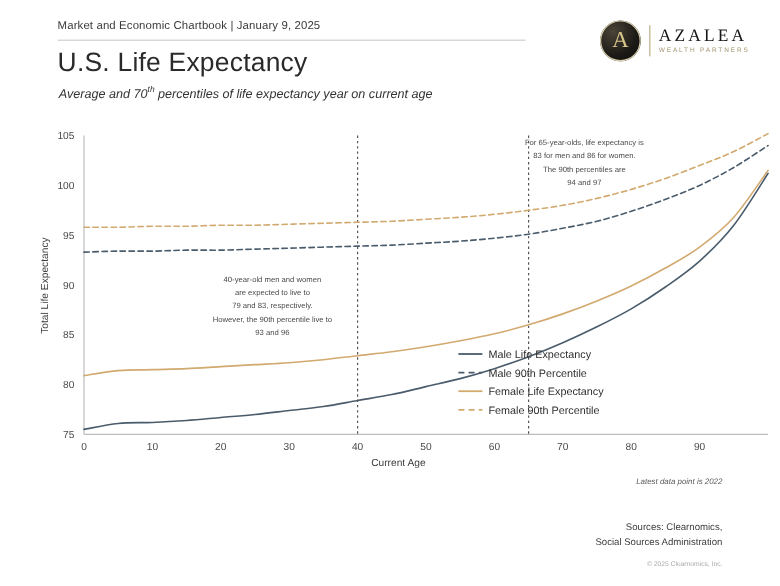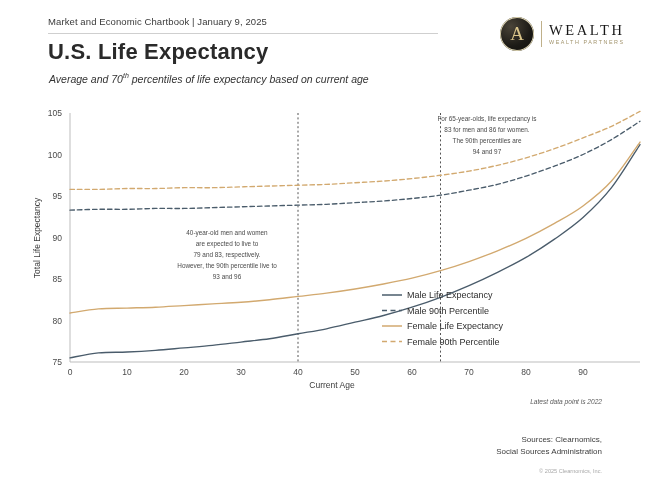--- a/index.html
+++ b/index.html
@@ -41,21 +41,21 @@
     top: 17px;
     width: 390px;
     height: 1px;
     background: #cfcfcf;
   }
   #page-title {
     position: absolute;
     left: 0px;
     top: 23px;
     font-size: 22px;
-    font-weight: 700;
+    font-weight: 400;
     color: #2a2a2a;
     letter-spacing: 0.2px;
     white-space: nowrap;
   }
   #subtitle {
     position: absolute;
     left: 1px;
     top: 56px;
     font-size: 10.5px;
     font-style: italic;
@@ -180,30 +180,30 @@
 </style>
 </head>
 <body>
 
 <div id="page">
 
   <div id="header">
     <div id="breadcrumb">Market and Economic Chartbook | January 9, 2025</div>
     <div id="header-rule"></div>
     <div id="page-title">U.S. Life Expectancy</div>
-    <div id="subtitle"><span>Average and 70</span><sup>th</sup><span> percentiles of life expectancy based on current age</span></div>
+    <div id="subtitle"><span>Average and 70</span><sup>th</sup><span> percentiles of life expectancy year on current age</span></div>
   </div>
 
   <div id="logo">
     <div id="logo-mark">
       <div class="glyph">A</div>
     </div>
     <div id="logo-divider"></div>
     <div id="logo-text">
-      <div id="logo-name">WEALTH</div>
+      <div id="logo-name">AZALEA</div>
       <div id="logo-tag">WEALTH PARTNERS</div>
     </div>
   </div>
 
   <div id="chart-area">
     <svg id="chart-svg" width="650" height="300" viewBox="0 0 650 300">
 
       <line id="y-axis-line" x1="70" y1="18" x2="70" y2="267" stroke="#bdbdbd" stroke-width="1"></line>
 
       <line id="x-axis-line" x1="70" y1="267" x2="640" y2="267" stroke="#bdbdbd" stroke-width="1"></line>

